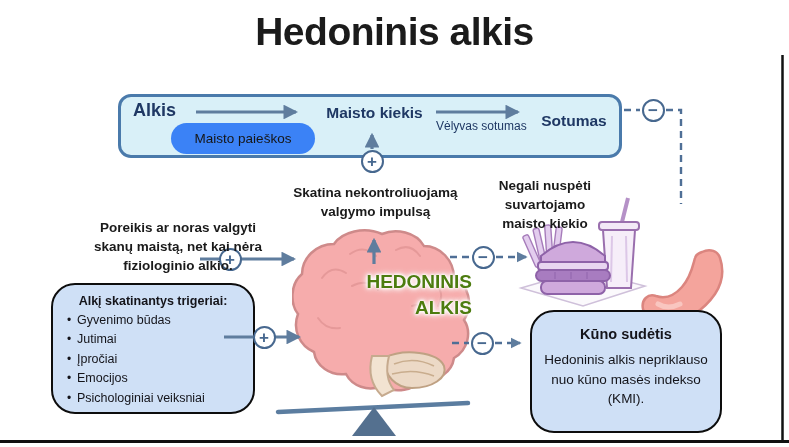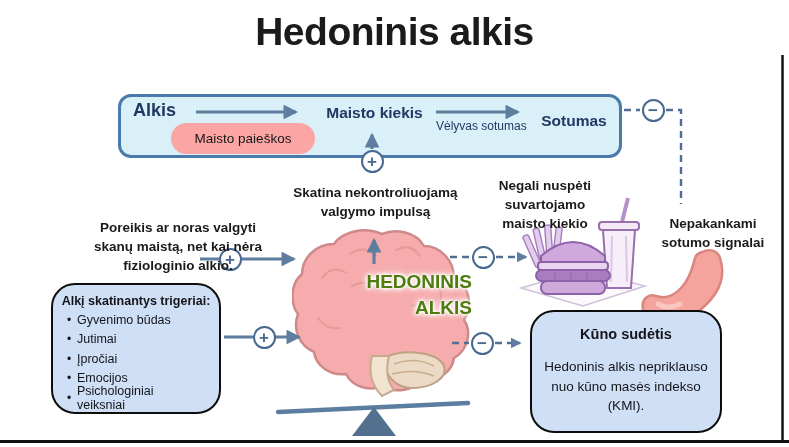--- a/index.html
+++ b/index.html
@@ -19,21 +19,21 @@
     background:#d9f0f8; border:3px solid #4a7aab; border-radius:13px;
   }
   .flow-label{ font-weight:bold; color:#1f3864; white-space:nowrap; }
   .alkis{ left:133px; top:100px; font-size:18px; }
   .maisto-kiekis{ left:322px; top:104px; width:105px; text-align:center; font-size:15.5px; }
   .sotumas{ left:538px; top:104px; width:72px; text-align:center; font-size:15.5px;margin-top:8px; }
   .velyvas{ left:436px; top:119px; width:112px; text-align:left;
             font-size:12px; color:#1f3864; }
   .paieskos-pill{
     left:171px; top:123px; width:144px; height:31px; border-radius:16px;
-    background:#fca5a5; display:flex; align-items:center; justify-content:center;
+    background:#3b82f6; display:flex; align-items:center; justify-content:center;
     font-size:13.5px; color:#161616;
   }
   
   .note{
     font-weight:bold; color:#1a1a1a; font-size:13.5px; line-height:1.42;
     text-align:center; white-space:pre-line;
   }
   .note-poreikis{ left:78px;  top:186px; width:200px;margin-top:32px; }
   .note-skatina { left:283px; top:183px; width:185px; }
   .note-negali  { left:487px; top:176px; width:116px; }
@@ -42,27 +42,27 @@
   .brain-label{
     left:292px; top:269px; width:180px; text-align:right; white-space:pre-line;
     font-size:19px; font-weight:bold; color:#4d7c0f; line-height:1.35;
     text-shadow:0 0 3px #fff,0 0 3px #fff,0 0 5px #fff,0 0 6px #fff,0 0 8px #fff;
   }
   
   .blue-box{
     box-sizing:border-box; background:#cfe0f6; border:2.5px solid #0d0d0d;
     border-radius:24px; color:#14141a;
   }
-  .trigger-box{ left:51px; top:283px; width:170px; height:131px; padding:9px 8px 6px 8px; }
+  .trigger-box{ left:51px; top:283px; width:204px; height:131px; padding:9px 8px 6px 8px; }
   .trigger-title{ text-align:center; font-weight:bold; font-size:12.5px; margin-bottom:2px; }
   .trigger-row{ display:flex; align-items:center; height:19.5px; font-size:12.5px; }
   .trigger-bullet{ width:16px; text-align:center; flex:0 0 16px; font-size:12px; }
   .trigger-text{ flex:1; padding-right:14px; }
   .kuno-box{ left:530px; top:310px; width:192px; height:123px; padding:14px 6px 0 6px; text-align:center; }
-  .kuno-title{ font-weight:bold; font-size:14.5px; margin-bottom:15px; }
+  .kuno-title{ font-weight:bold; font-size:14.5px; margin-bottom:8px; }
   .kuno-body{ font-size:13.5px; line-height:1.45; white-space:pre-line; }
   
   .sym-circle{
     position:absolute; width:23px; height:23px; margin-left:-11.5px; margin-top:-11.5px;
     box-sizing:border-box; border:2.6px solid #47688f; border-radius:50%;
     background:#fff; display:flex; align-items:center; justify-content:center;
     color:#47688f; font-weight:bold; font-size:17px; line-height:1;
   }
   
   .layer{ left:0; top:0; width:789px; height:447px; pointer-events:none; }
@@ -208,19 +208,17 @@
   <div class="sym-circle" style="left:482px; top:343px;">−</div>
 
   <div class="abs note note-poreikis">Poreikis ar noras valgyti
 skanų maistą, net kai nėra
 fiziologinio alkio.</div>
   <div class="abs note note-skatina">Skatina nekontroliuojamą
 valgymo impulsą</div>
   <div class="abs note note-negali">Negali nuspėti
 suvartojamo
 maisto kiekio</div>
-  <div class="abs note note-nepakankami">Nepakankami
-sotumo signalai</div>
 
   <div class="abs brain-label">HEDONINIS
 ALKIS</div>
 
 </div>
 
 </body></html>

